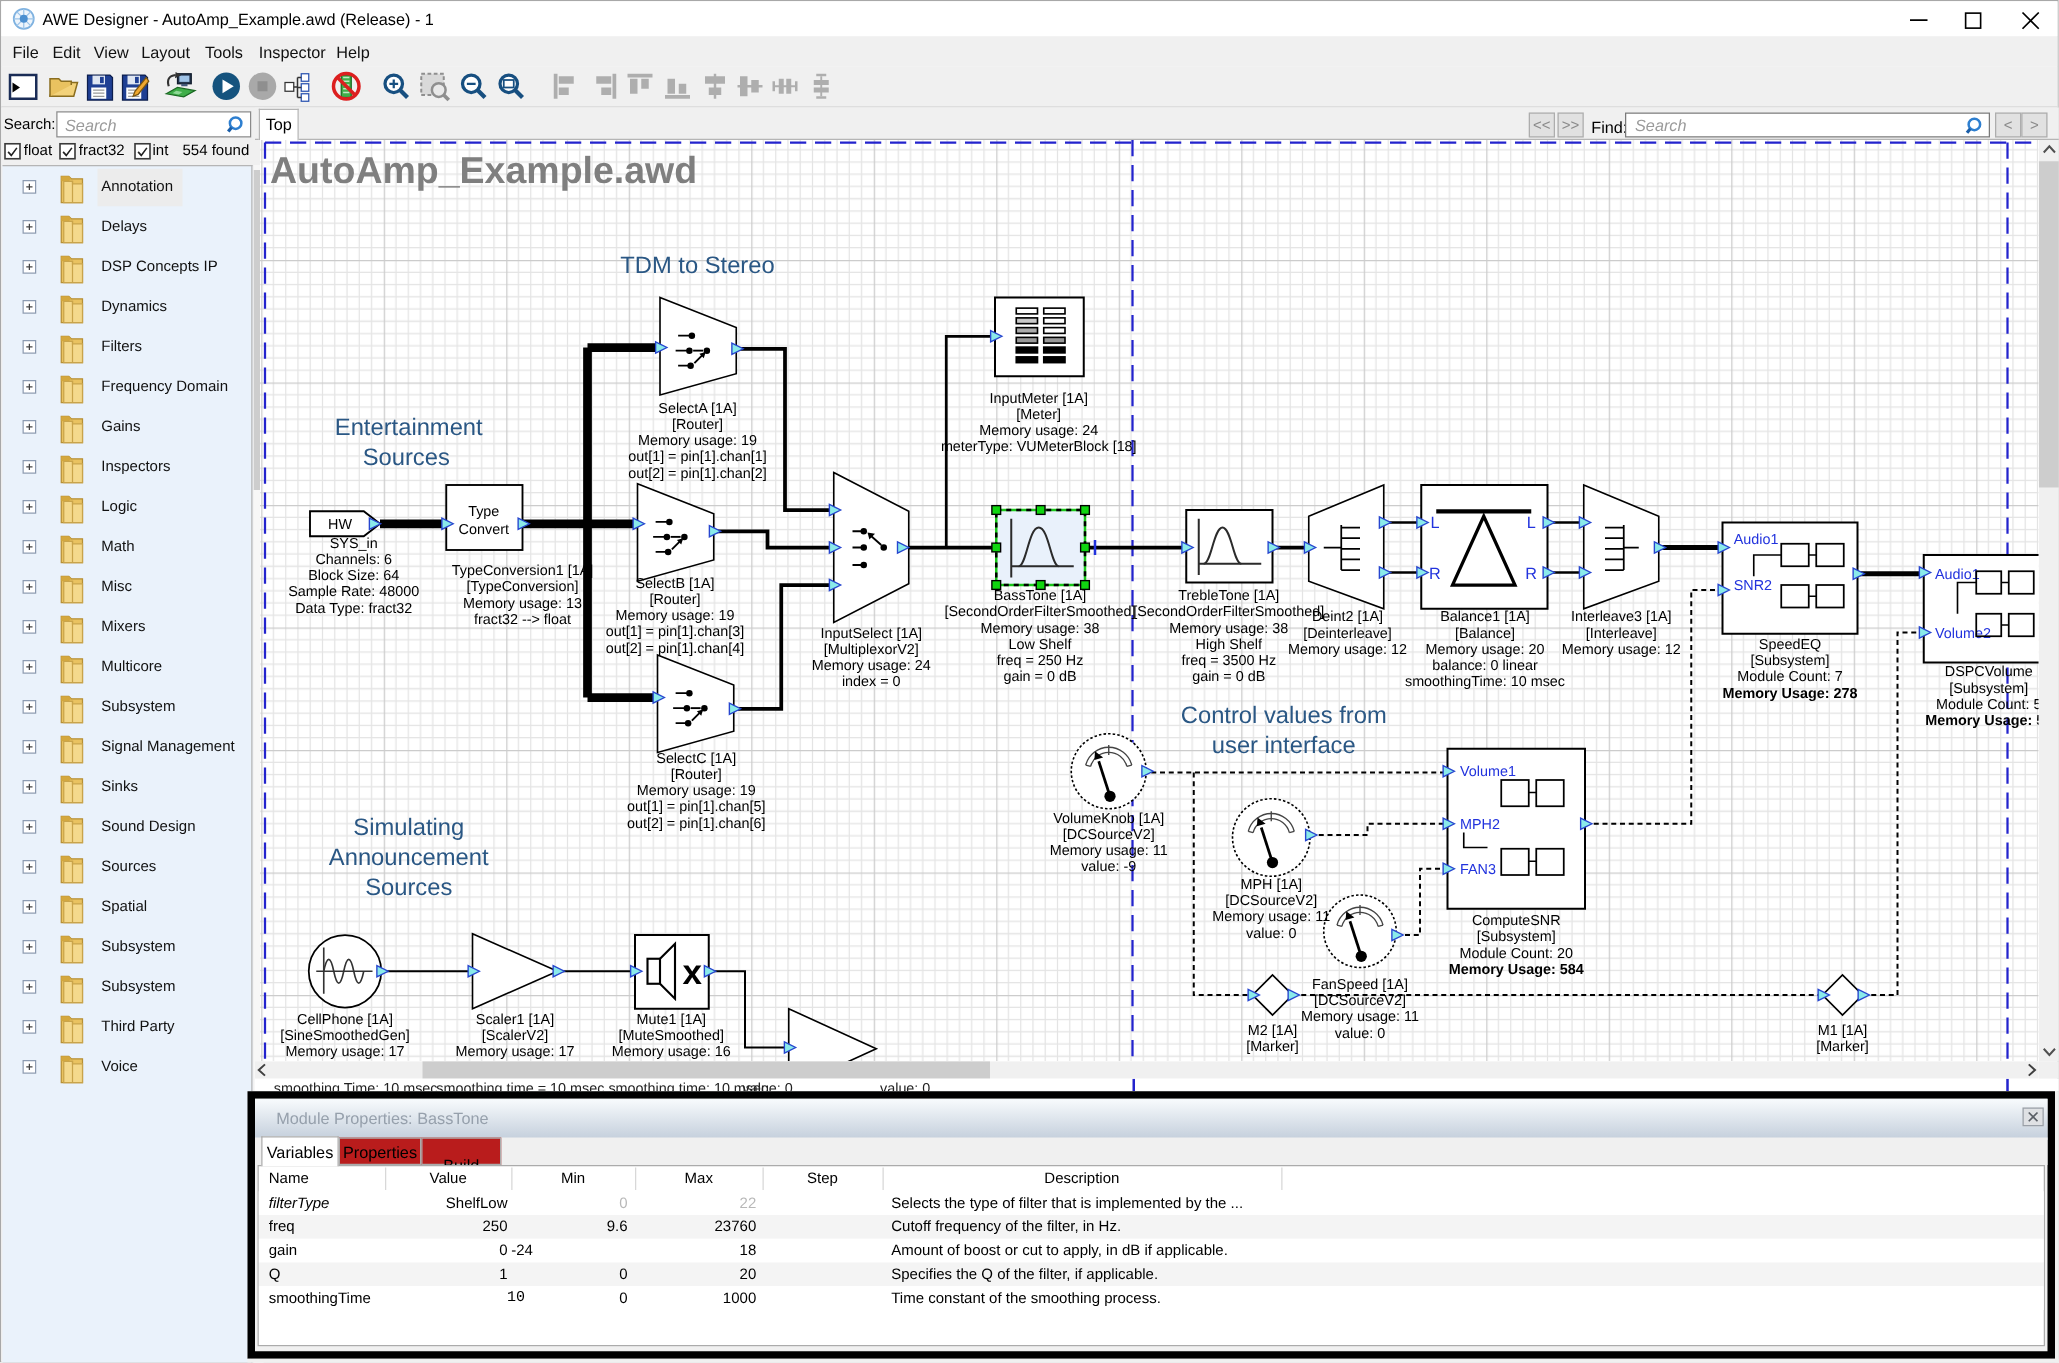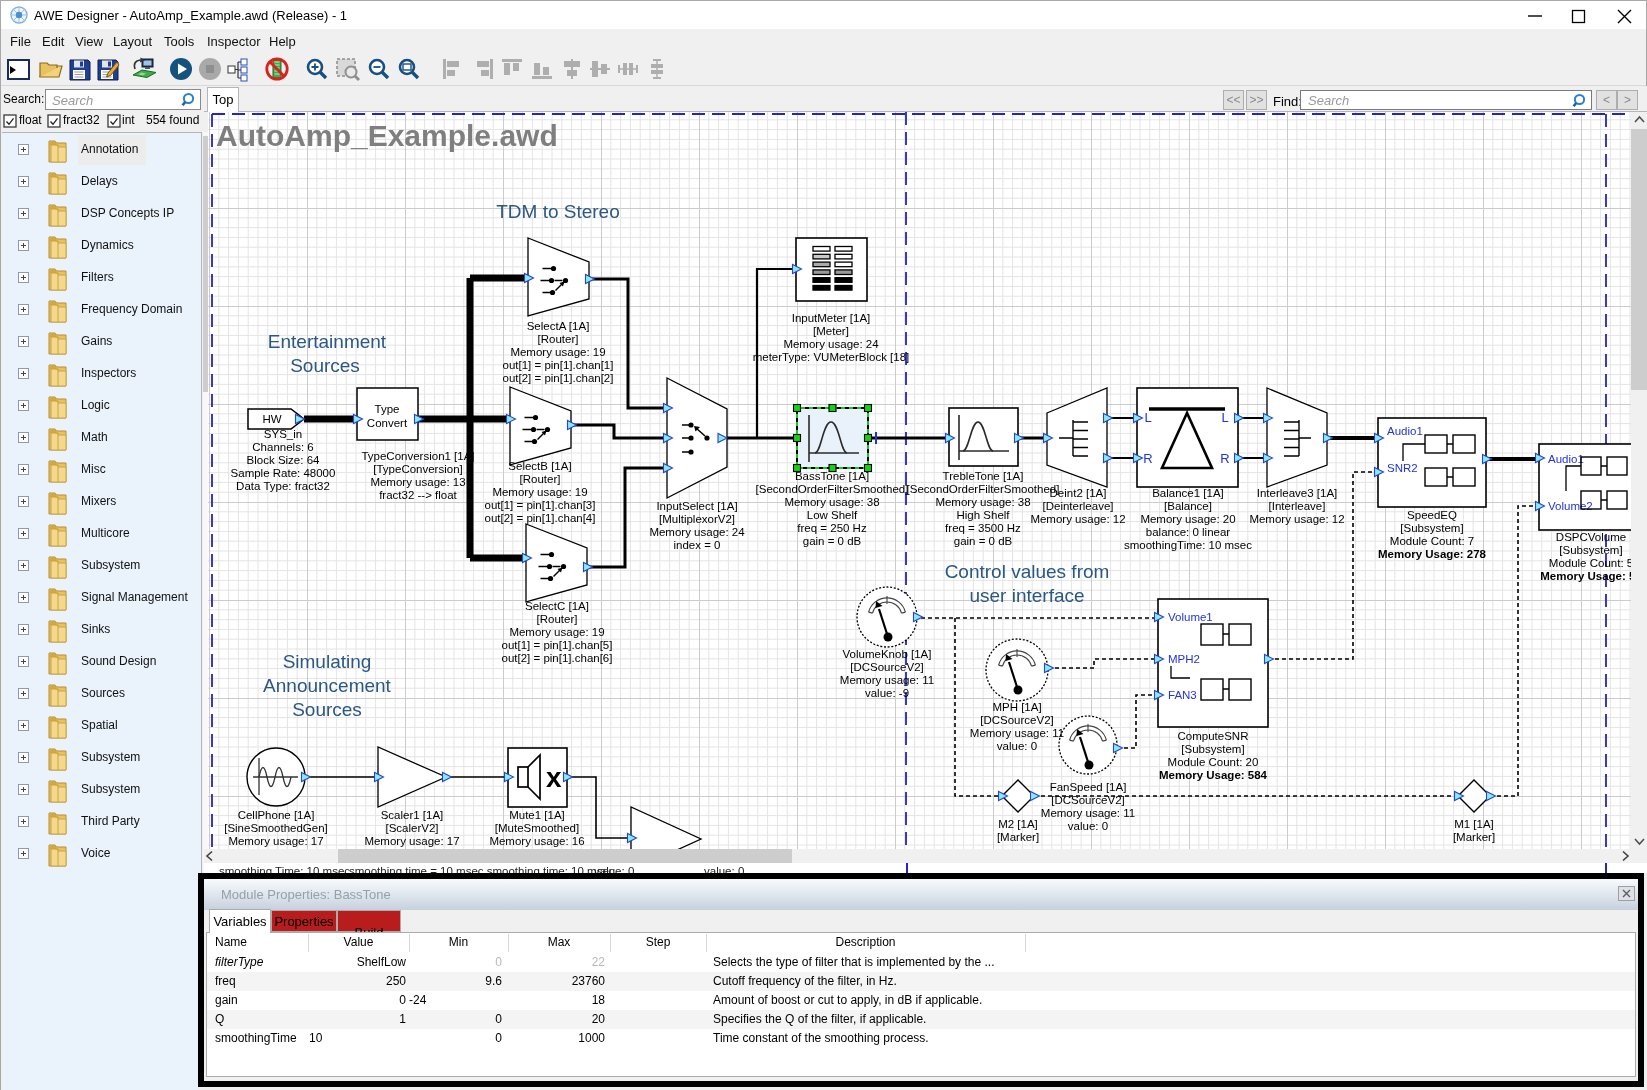--- a/index.html
+++ b/index.html
@@ -870,21 +870,21 @@
         </div>
         <div class="mrow" style="top:77px;background:#f4f4f4;">
           <span class="mcell" style="left:8px;">Q</span>
           <span class="mcell" style="left:101px;width:98px;text-align:right;">1</span>
           <span class="mcell" style="left:202px;width:93px;text-align:right;">0</span>
           <span class="mcell" style="left:301px;width:97px;text-align:right;">20</span>
           <span class="mcell" style="left:506px;">Specifies the Q of the filter, if applicable.</span>
         </div>
         <div class="mrow" style="top:96px;background:#fff;">
           <span class="mcell" style="left:8px;">smoothingTime</span>
-          <span class="mcell" style="left:102px;width:98px;">10</span>
+          <span class="mcell" style="left:115px;width:98px;text-align:right;font-family:Liberation Mono, monospace;">10</span>
           <span class="mcell" style="left:202px;width:93px;text-align:right;">0</span>
           <span class="mcell" style="left:301px;width:97px;text-align:right;">1000</span>
           <span class="mcell" style="left:506px;">Time constant of the smoothing process.</span>
         </div>
       </div>
 </div>
 <div id="botstrip"></div>
 <div id="rsliver"></div>
 </div>
 

